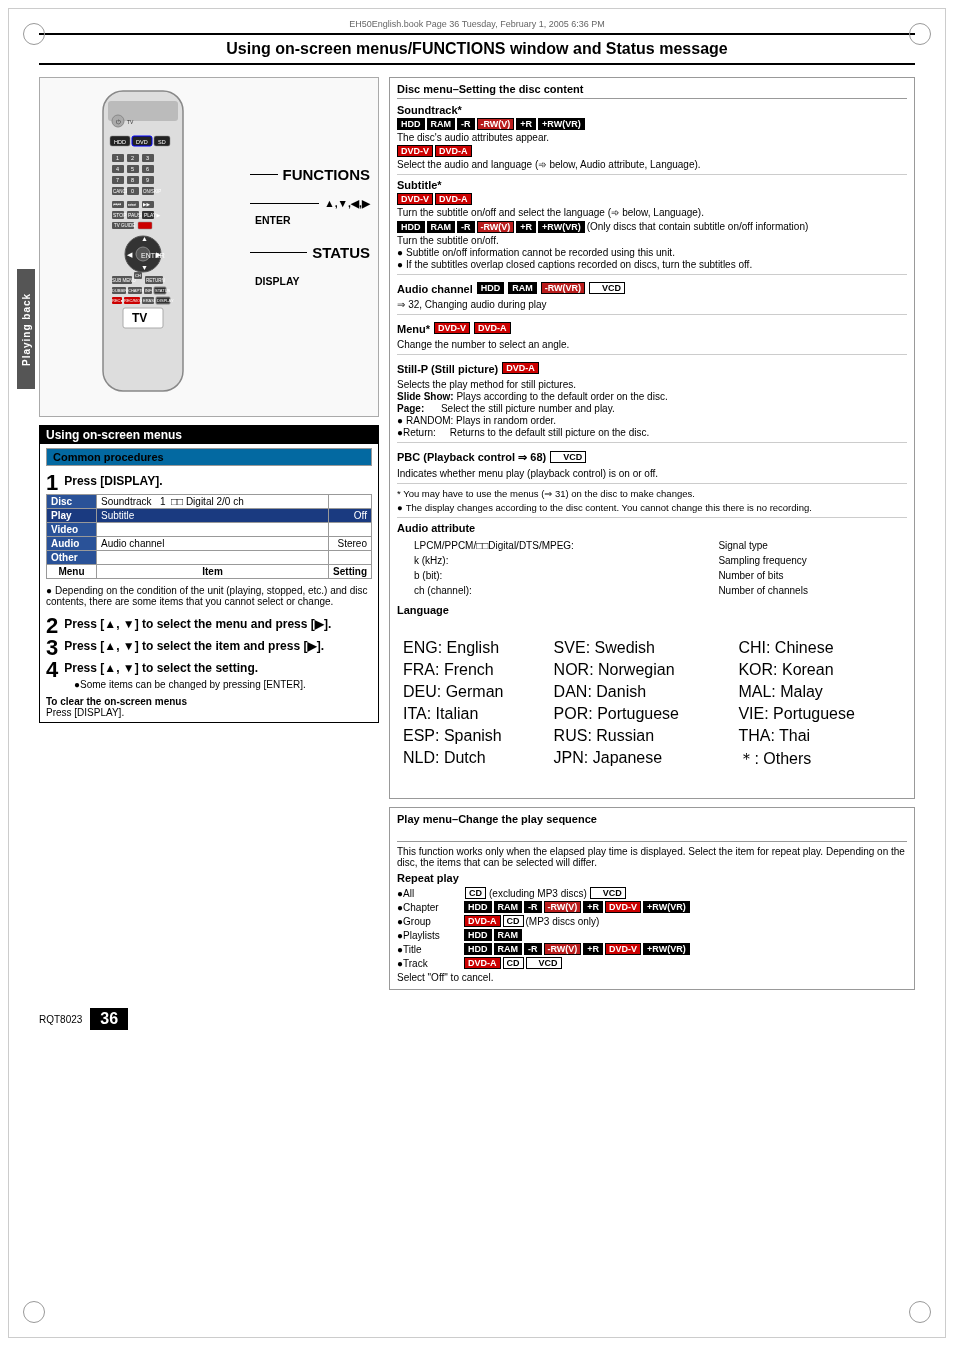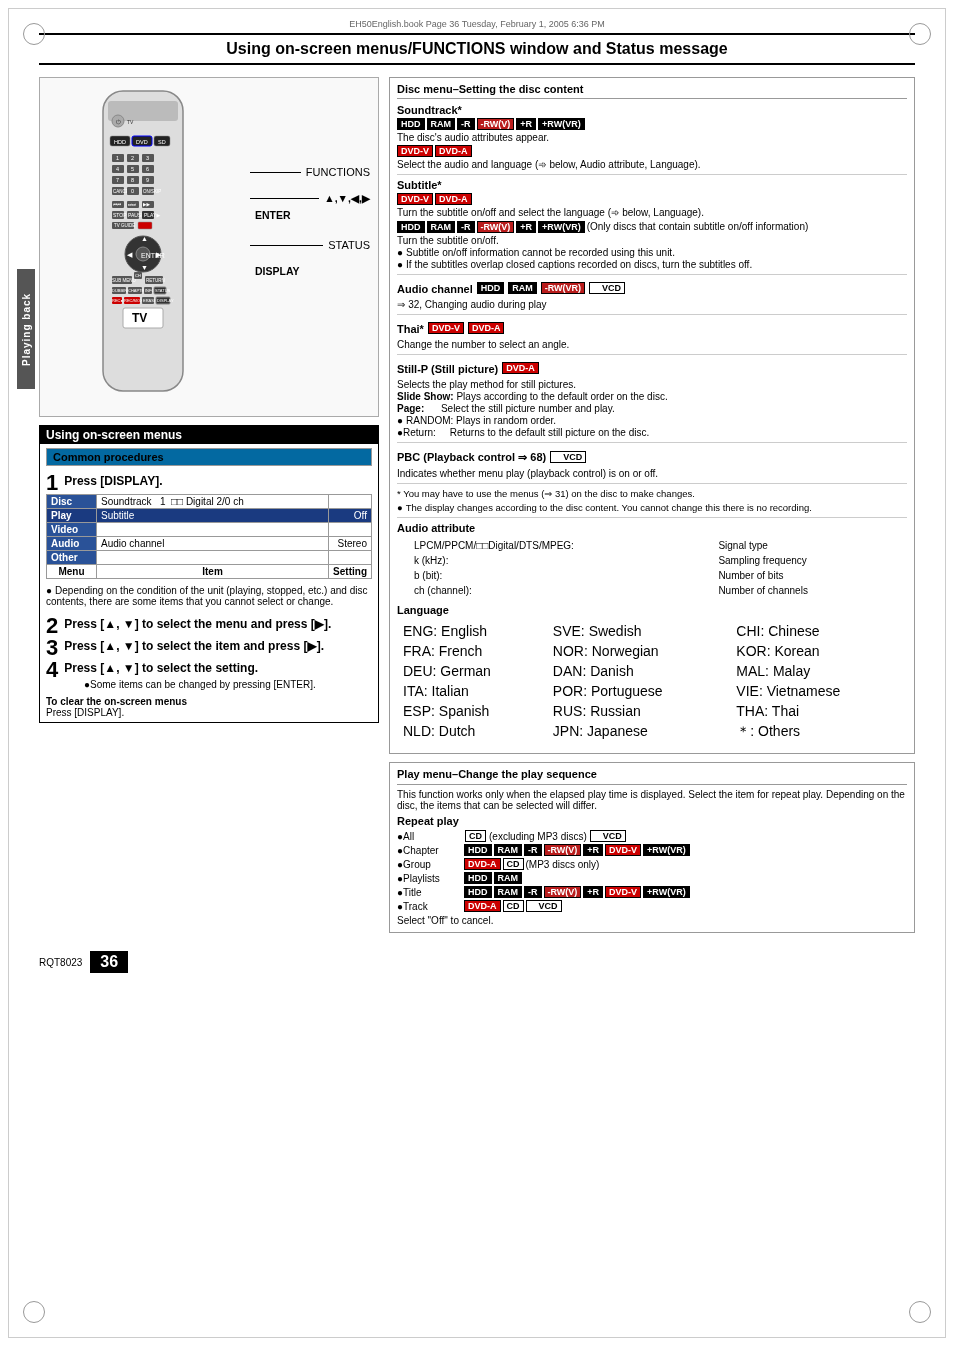--- a/index.html
+++ b/index.html
@@ -233,22 +233,22 @@
       width: 100%;
       font-size: 10px;
       margin: 3px 12px;
     }
     .attr-table td { padding: 1px 3px; vertical-align: top; }
     .attr-table td:first-child { width: 60%; }
 
     
     .lang-table {
       width: 100%;
-      font-size: 14px;
-      margin: 4px 0;
+      font-size: 16px;
+      margin: 20px 0;
     }
     .lang-table td { padding: 1px 4px; vertical-align: top; }
 
     .lang-section-title {
       font-weight: bold;
       font-size: 11px;
       margin: 5px 0 2px 0;
     }
 
     .footnote {
@@ -260,21 +260,21 @@
     .play-menu-section {
       border: 1px solid #999;
       padding: 5px 7px;
       margin-bottom: 8px;
     }
 
     .play-menu-title {
       font-weight: bold;
       font-size: 11px;
       border-bottom: 1px solid #999;
-      padding-bottom: 4px;
+      padding-bottom: 16px;
       margin-bottom: 4px;
     }
 
     .repeat-play-title {
       font-weight: bold;
       font-size: 11px;
       margin: 4px 0 3px 0;
     }
 
     
@@ -317,22 +317,22 @@
       align-items: center;
       margin-bottom: 14px;
     }
     .remote-label-line {
       flex: 1;
       height: 1px;
       background: #000;
       margin-right: 5px;
     }
     .remote-label-text {
-      font-weight: normal;
-      font-size: 11px;
+      font-weight: bold;
+      font-size: 15px;
       white-space: nowrap;
     }
   </style>
 </head>
 <body>
 
 <div class="page-border">
 
   <div class="circle-dec circle-tl"></div>
   <div class="circle-dec circle-tr"></div>
@@ -526,21 +526,21 @@
         </div>
 
         <div class="step">
           <span class="step-num">3</span>
           <div class="step-text">Press [▲, ▼] to select the item and press [▶].</div>
         </div>
 
         <div class="step">
           <span class="step-num">4</span>
           <div class="step-text">Press [▲, ▼] to select the setting.</div>
-          <div class="note-text" style="margin-left:38px;">●Some items can be changed by pressing [ENTER].</div>
+          <div class="note-text" style="margin-left:28px;">●Some items can be changed by pressing [ENTER].</div>
         </div>
 
         <div class="clear-note">
           <strong>To clear the on-screen menus</strong><br>
           <span>Press [DISPLAY].</span>
         </div>
       </div>
     </div>
 
     <div class="right-col">
@@ -592,21 +592,21 @@
           <span class="badge badge-hdd">HDD</span>
           <span class="badge badge-ram">RAM</span>
           <span class="badge badge-rw">-RW(VR)</span>
           <span class="badge badge-vcd">VCD</span>
         </div>
         <div class="right-text-sm">⇒ 32, Changing audio during play</div>
 
         <hr class="thin">
 
         <div style="display:flex; align-items:center; gap:4px; flex-wrap:wrap; margin: 2px 0;">
-          <span class="right-sub-title">Thai*</span>
+          <span class="right-sub-title">Menu*</span>
           <span class="badge badge-dvdv">DVD-V</span>
           <span class="badge badge-dvda">DVD-A</span>
         </div>
         <div class="right-text-sm">Change the number to select an angle.</div>
 
         <hr class="thin">
 
         <div style="display:flex; align-items:center; gap:4px; flex-wrap:wrap; margin: 2px 0;">
           <span class="right-sub-title">Still-P (Still picture)</span>
           <span class="badge badge-dvda">DVD-A</span>
@@ -668,21 +668,21 @@
             <td>KOR: Korean</td>
           </tr>
           <tr>
             <td>DEU: German</td>
             <td>DAN: Danish</td>
             <td>MAL: Malay</td>
           </tr>
           <tr>
             <td>ITA: Italian</td>
             <td>POR: Portuguese</td>
-            <td>VIE: Vietnamese</td>
+            <td>VIE: Portuguese</td>
           </tr>
           <tr>
             <td>ESP: Spanish</td>
             <td>RUS: Russian</td>
             <td>THA: Thai</td>
           </tr>
           <tr>
             <td>NLD: Dutch</td>
             <td>JPN: Japanese</td>
             <td>＊:  Others</td>

